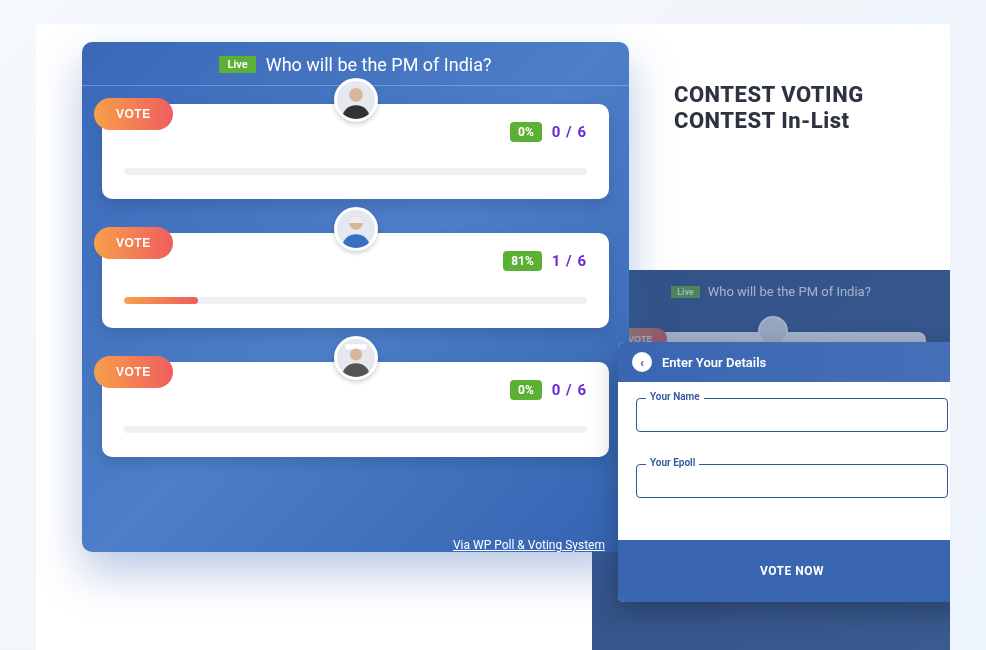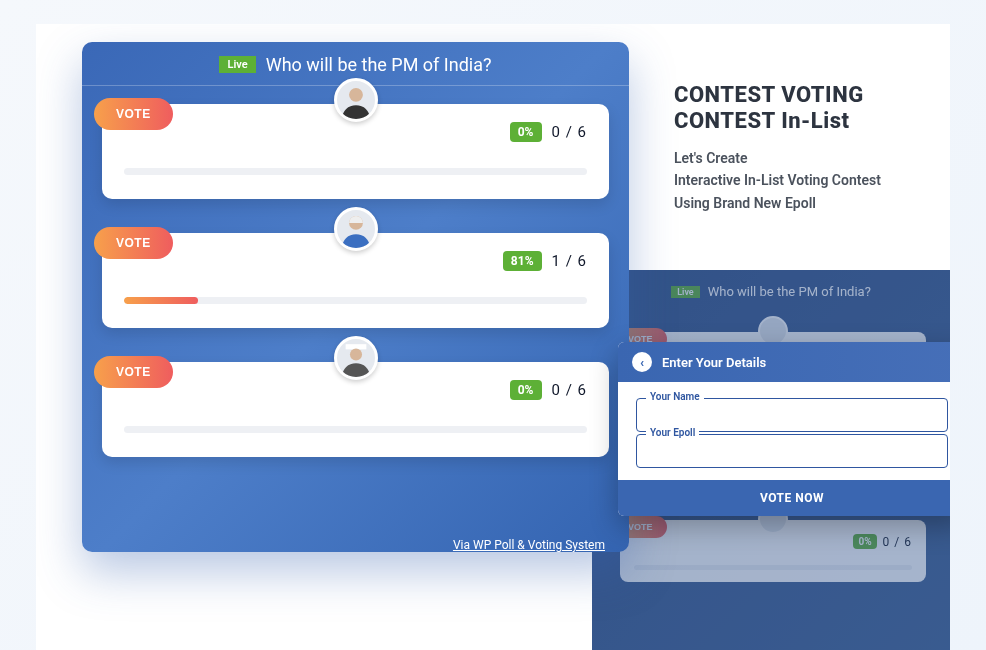--- a/index.html
+++ b/index.html
@@ -101,21 +101,21 @@
     font-size:15px;
   }
   .pct-pill {
     background:#5db036;
     color:#fff;
     font-size:12px;
     font-weight:700;
     padding:3px 8px;
     border-radius:4px;
   }
-  .ratio { color:#0f172a; font-weight:400; letter-spacing:1px;}
+  .ratio { color:#6d28d9; font-weight:700; letter-spacing:1px;}
   .bar-track {
     height:7px;
     background:#eef0f4;
     border-radius:4px;
     margin-top:26px;
     position:relative;
     overflow:hidden;
   }
   .bar-fill {
     height:100%;
@@ -224,21 +224,21 @@
   }
   .back-btn {
     width:20px; height:20px;
     background:#fff; border-radius:50%;
     color:#3a66b1;
     display:flex; align-items:center; justify-content:center;
     font-size:13px; font-weight:800;
     cursor:pointer;
   }
   .modal-body { padding:16px 18px 10px 18px; }
-  .field-wrap { position:relative; margin-bottom:2px;border-radius:10px; }
+  .field-wrap { position:relative; margin-bottom:32px;border-radius:10px; }
   .field-label {
     position:absolute; top:-7px; left:10px;
     background:#fff; padding:0 4px;
     font-size:10px; color:#2f56a0; font-weight:600;
   }
   .field-input {
     width:100%;
     border:1.5px solid #2f56a0;
     border-radius:4px;
     height:34px;
@@ -255,21 +255,21 @@
     height:34px;
     display:flex; align-items:center; justify-content:center; gap:3px;
     font-size:12px; color:#2f56a0; font-weight:600;
     cursor:pointer;
   }
   .cc-select .chev { font-size:10px; color:#2f56a0;}
   .modal-submit {
     background:#3a66b1;
     color:#fff;
     text-align:center;
-    padding:11px 0;
+    padding:24px 0;
     font-size:12px;
     font-weight:700;
     letter-spacing:0.5px;
     cursor:pointer;
   }
 </style>
 </head>
 <body>
 
 <div class="page">
@@ -335,25 +335,20 @@
     </div>
 
     <a class="poll-footer">Via WP Poll &amp; Voting System</a>
   </div>
 
   <div class="side-text">
     <div class="side-title">
       <div>CONTEST VOTING</div>
       <div>CONTEST  In-List</div>
     </div>
-    <div class="side-sub">
-      <div>Let's Create</div>
-      <div>Interactive In-List Voting Contest</div>
-      <div>Using Brand New Epoll</div>
-    </div>
   </div>
 
   <div class="mini-poll-wrap">
     <div class="mini-dim"></div>
     <div class="mini-overlay-dark"></div>
     <div class="mini-header">
       <span class="live-badge">Live</span>
       <span class="mini-title">Who will be the PM of India?</span>
     </div>
     <div class="mini-row" style="top:62px">

